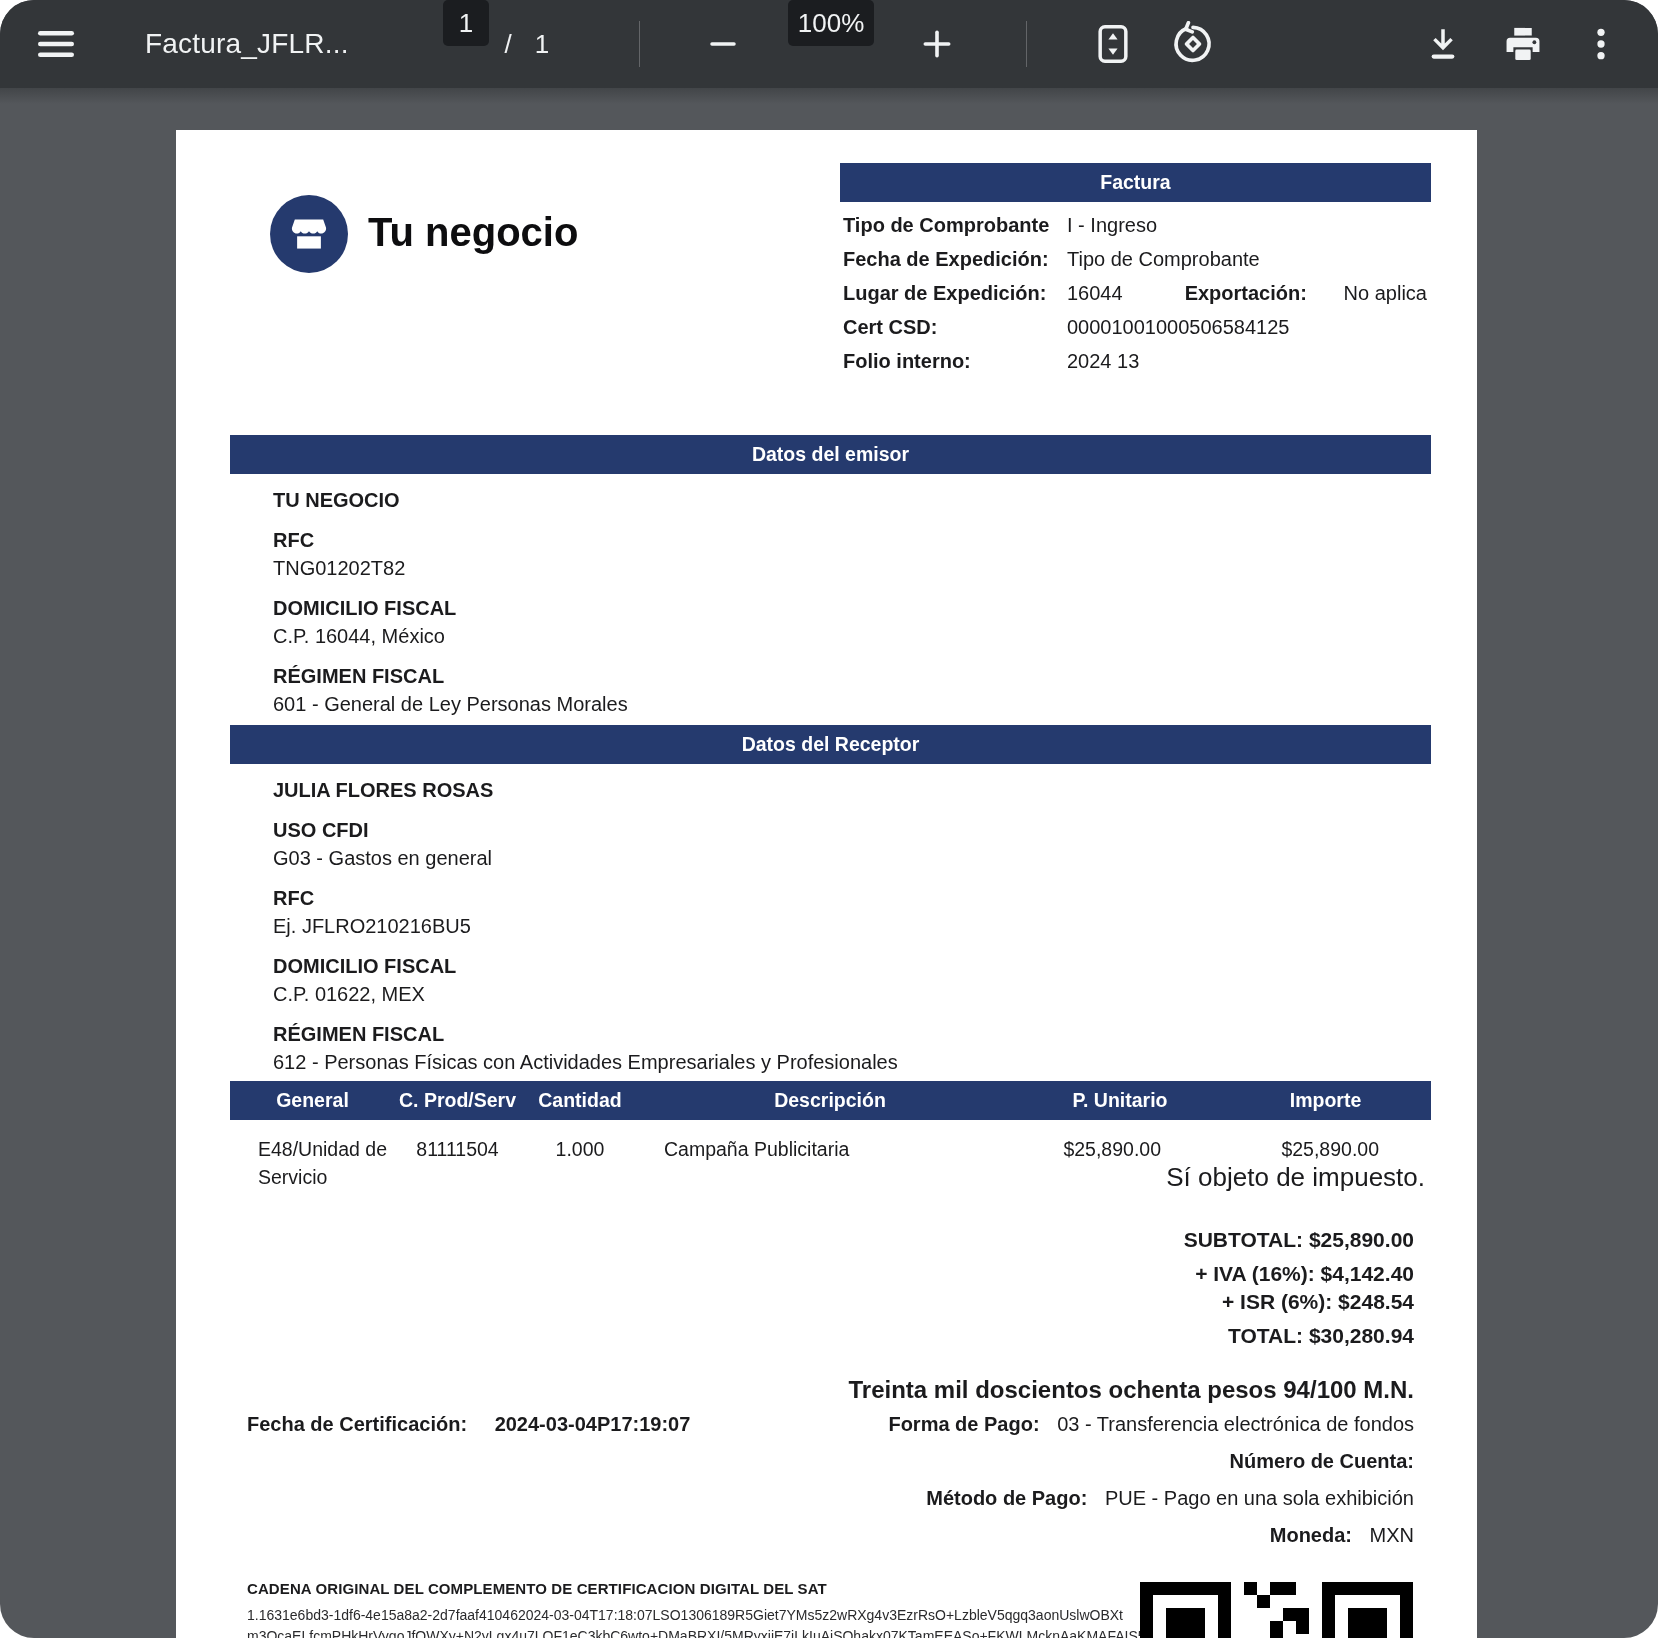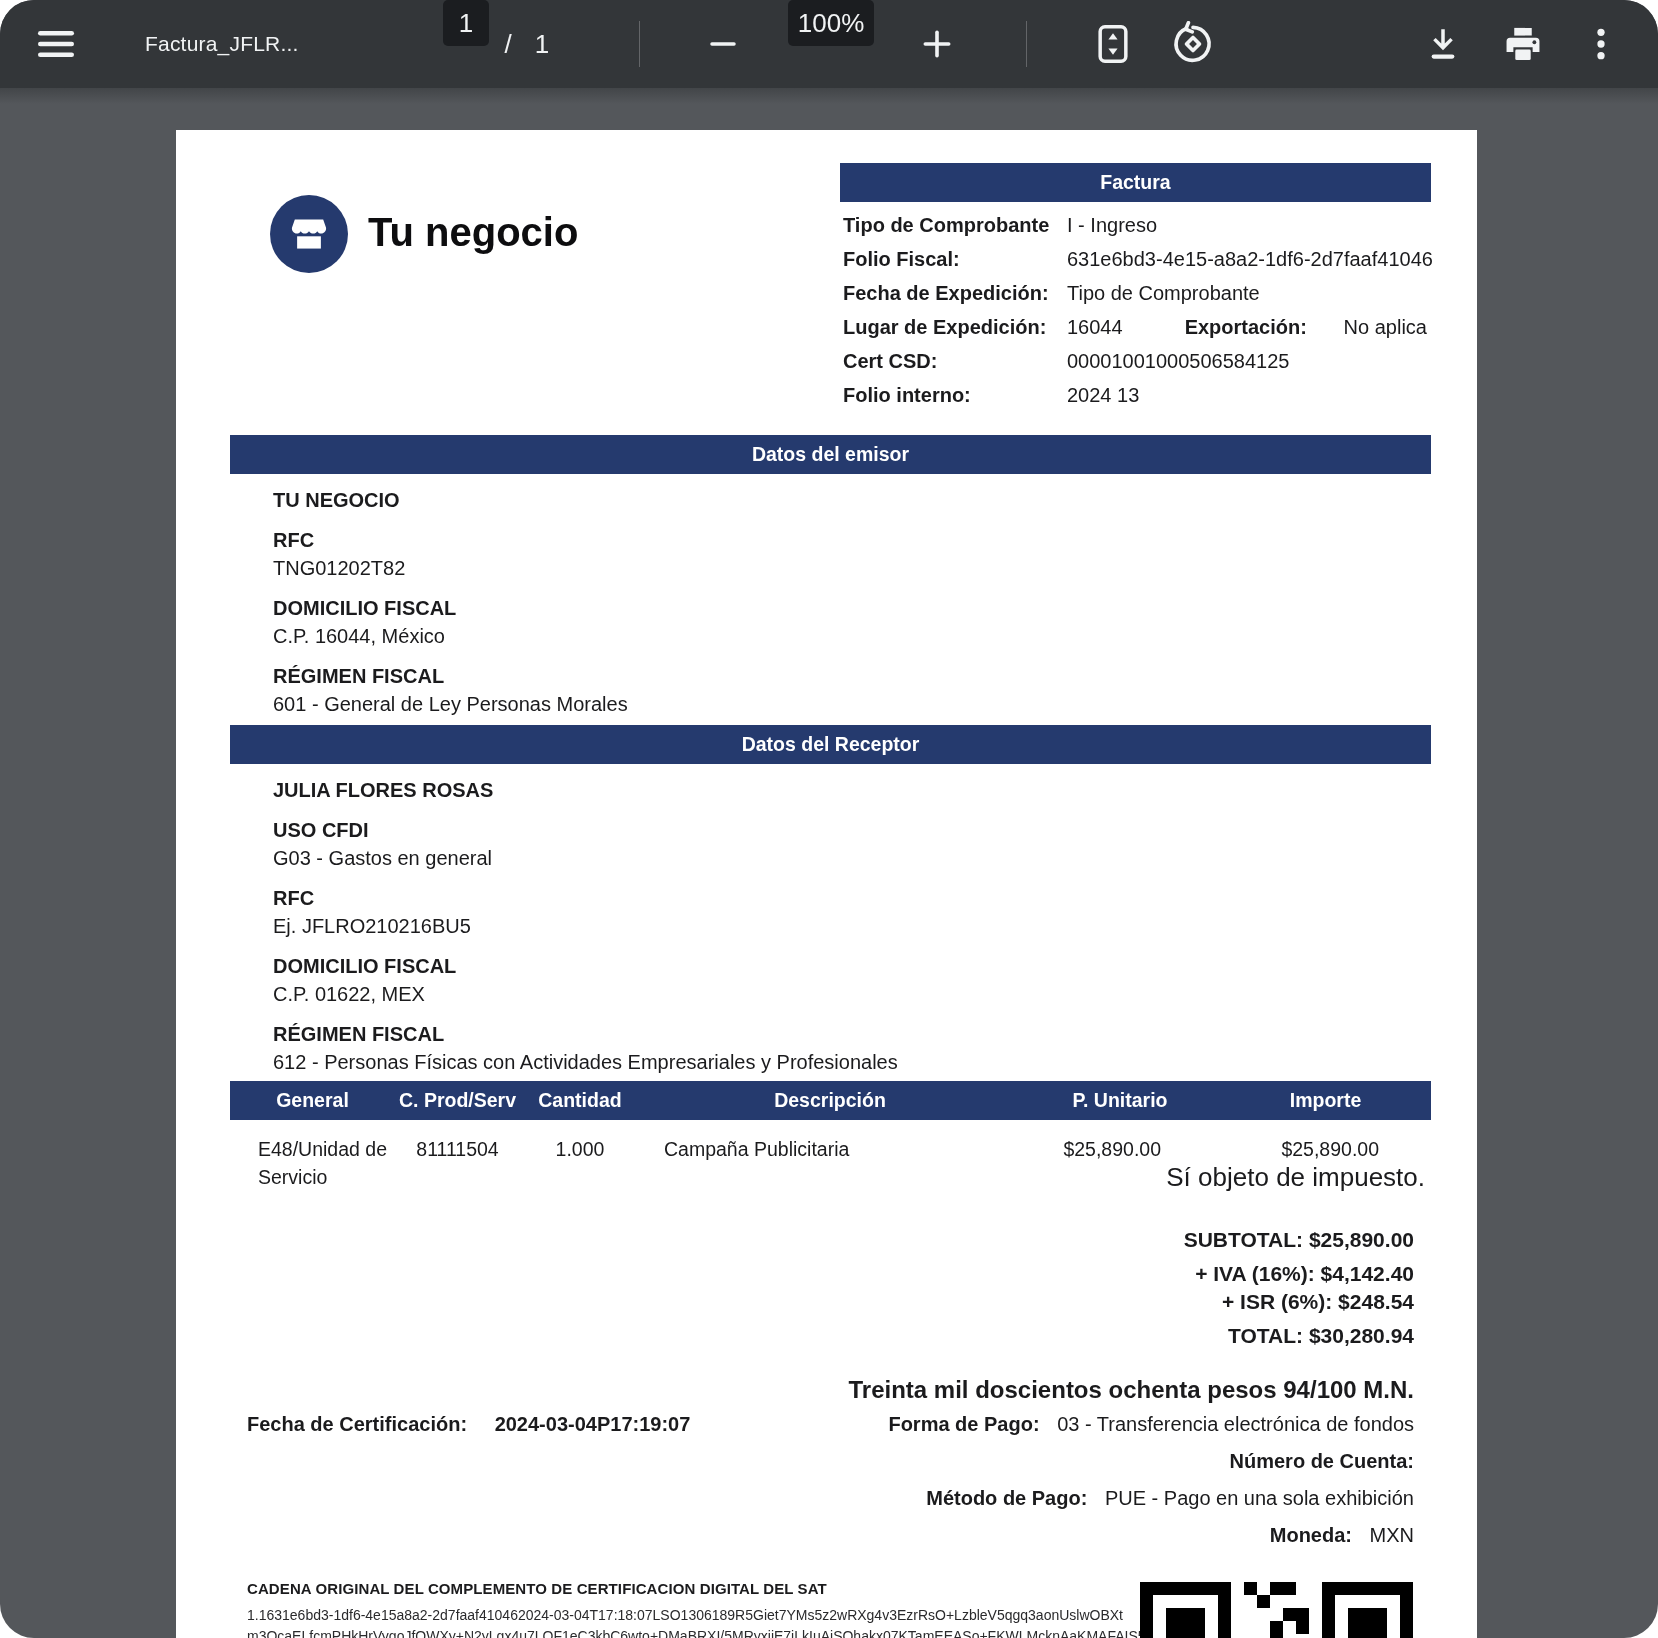--- a/index.html
+++ b/index.html
@@ -6,21 +6,21 @@
   body{width:1658px;height:1638px;overflow:hidden;font-family:"Liberation Sans","DejaVu Sans",sans-serif;}
   .screen{position:relative;width:1658px;height:1638px;border-radius:34px;overflow:hidden;background:#54575b;}
 
   
   .toolbar{position:absolute;left:0;top:0;width:100%;height:88px;background:#333639;z-index:5;}
   .toolbar::after{content:"";position:absolute;left:0;top:88px;width:100%;height:16px;
     background:linear-gradient(#3e4144cc,#54575b00);pointer-events:none;}
   .tb{position:absolute;top:0;height:88px;display:flex;align-items:center;justify-content:center;color:#f1f3f4;}
   .tb svg{display:block;}
   .tb-btn{cursor:pointer;background:none;border:none;padding:0;color:#f1f3f4;}
-  .doc-title{font-size:21px;font-weight:500;letter-spacing:.2px;white-space:nowrap;}
+  .doc-title{font-size:28px;font-weight:500;letter-spacing:.2px;white-space:nowrap;}
   .numbox{background:#1b1d20;border-radius:5px;min-width:46px;height:46px;display:flex;align-items:center;justify-content:center;font-size:26px;}
   .slash,.pagetotal{font-size:26px;}
   .vsep{width:1px;height:46px;background:#8a8d90;opacity:.55;}
 
   
   .page{position:absolute;left:176px;top:130px;width:1301px;height:1700px;background:#ffffff;color:#1b1b1d;}
 
   .navy{background:#253a6e;}
   .bar{position:absolute;height:39px;border-radius:0;color:#ffffff;font-weight:700;font-size:19.5px;
        display:flex;align-items:center;justify-content:center;}
@@ -174,24 +174,20 @@
     </div>
     <div class="brand-name">Tu negocio</div>
 
     <div class="bar navy fact-bar">
       <span>Factura</span>
     </div>
     <div class="fact-rows">
       <div class="frow">
         <span class="flabel">Tipo de Comprobante</span>
         <span class="fval">I - Ingreso</span>
-      </div>
-      <div class="frow">
-        <span class="flabel">Folio Fiscal:</span>
-        <span class="fval">631e6bd3-4e15-a8a2-1df6-2d7faaf41046</span>
       </div>
       <div class="frow">
         <span class="flabel">Fecha de Expedición:</span>
         <span class="fval">Tipo de Comprobante</span>
       </div>
       <div class="frow">
         <span class="flabel">Lugar de Expedición:</span>
         <span class="fval">16044</span>
         <span class="fexp-label">Exportación:</span>
         <span class="fexp-val">No aplica</span>

